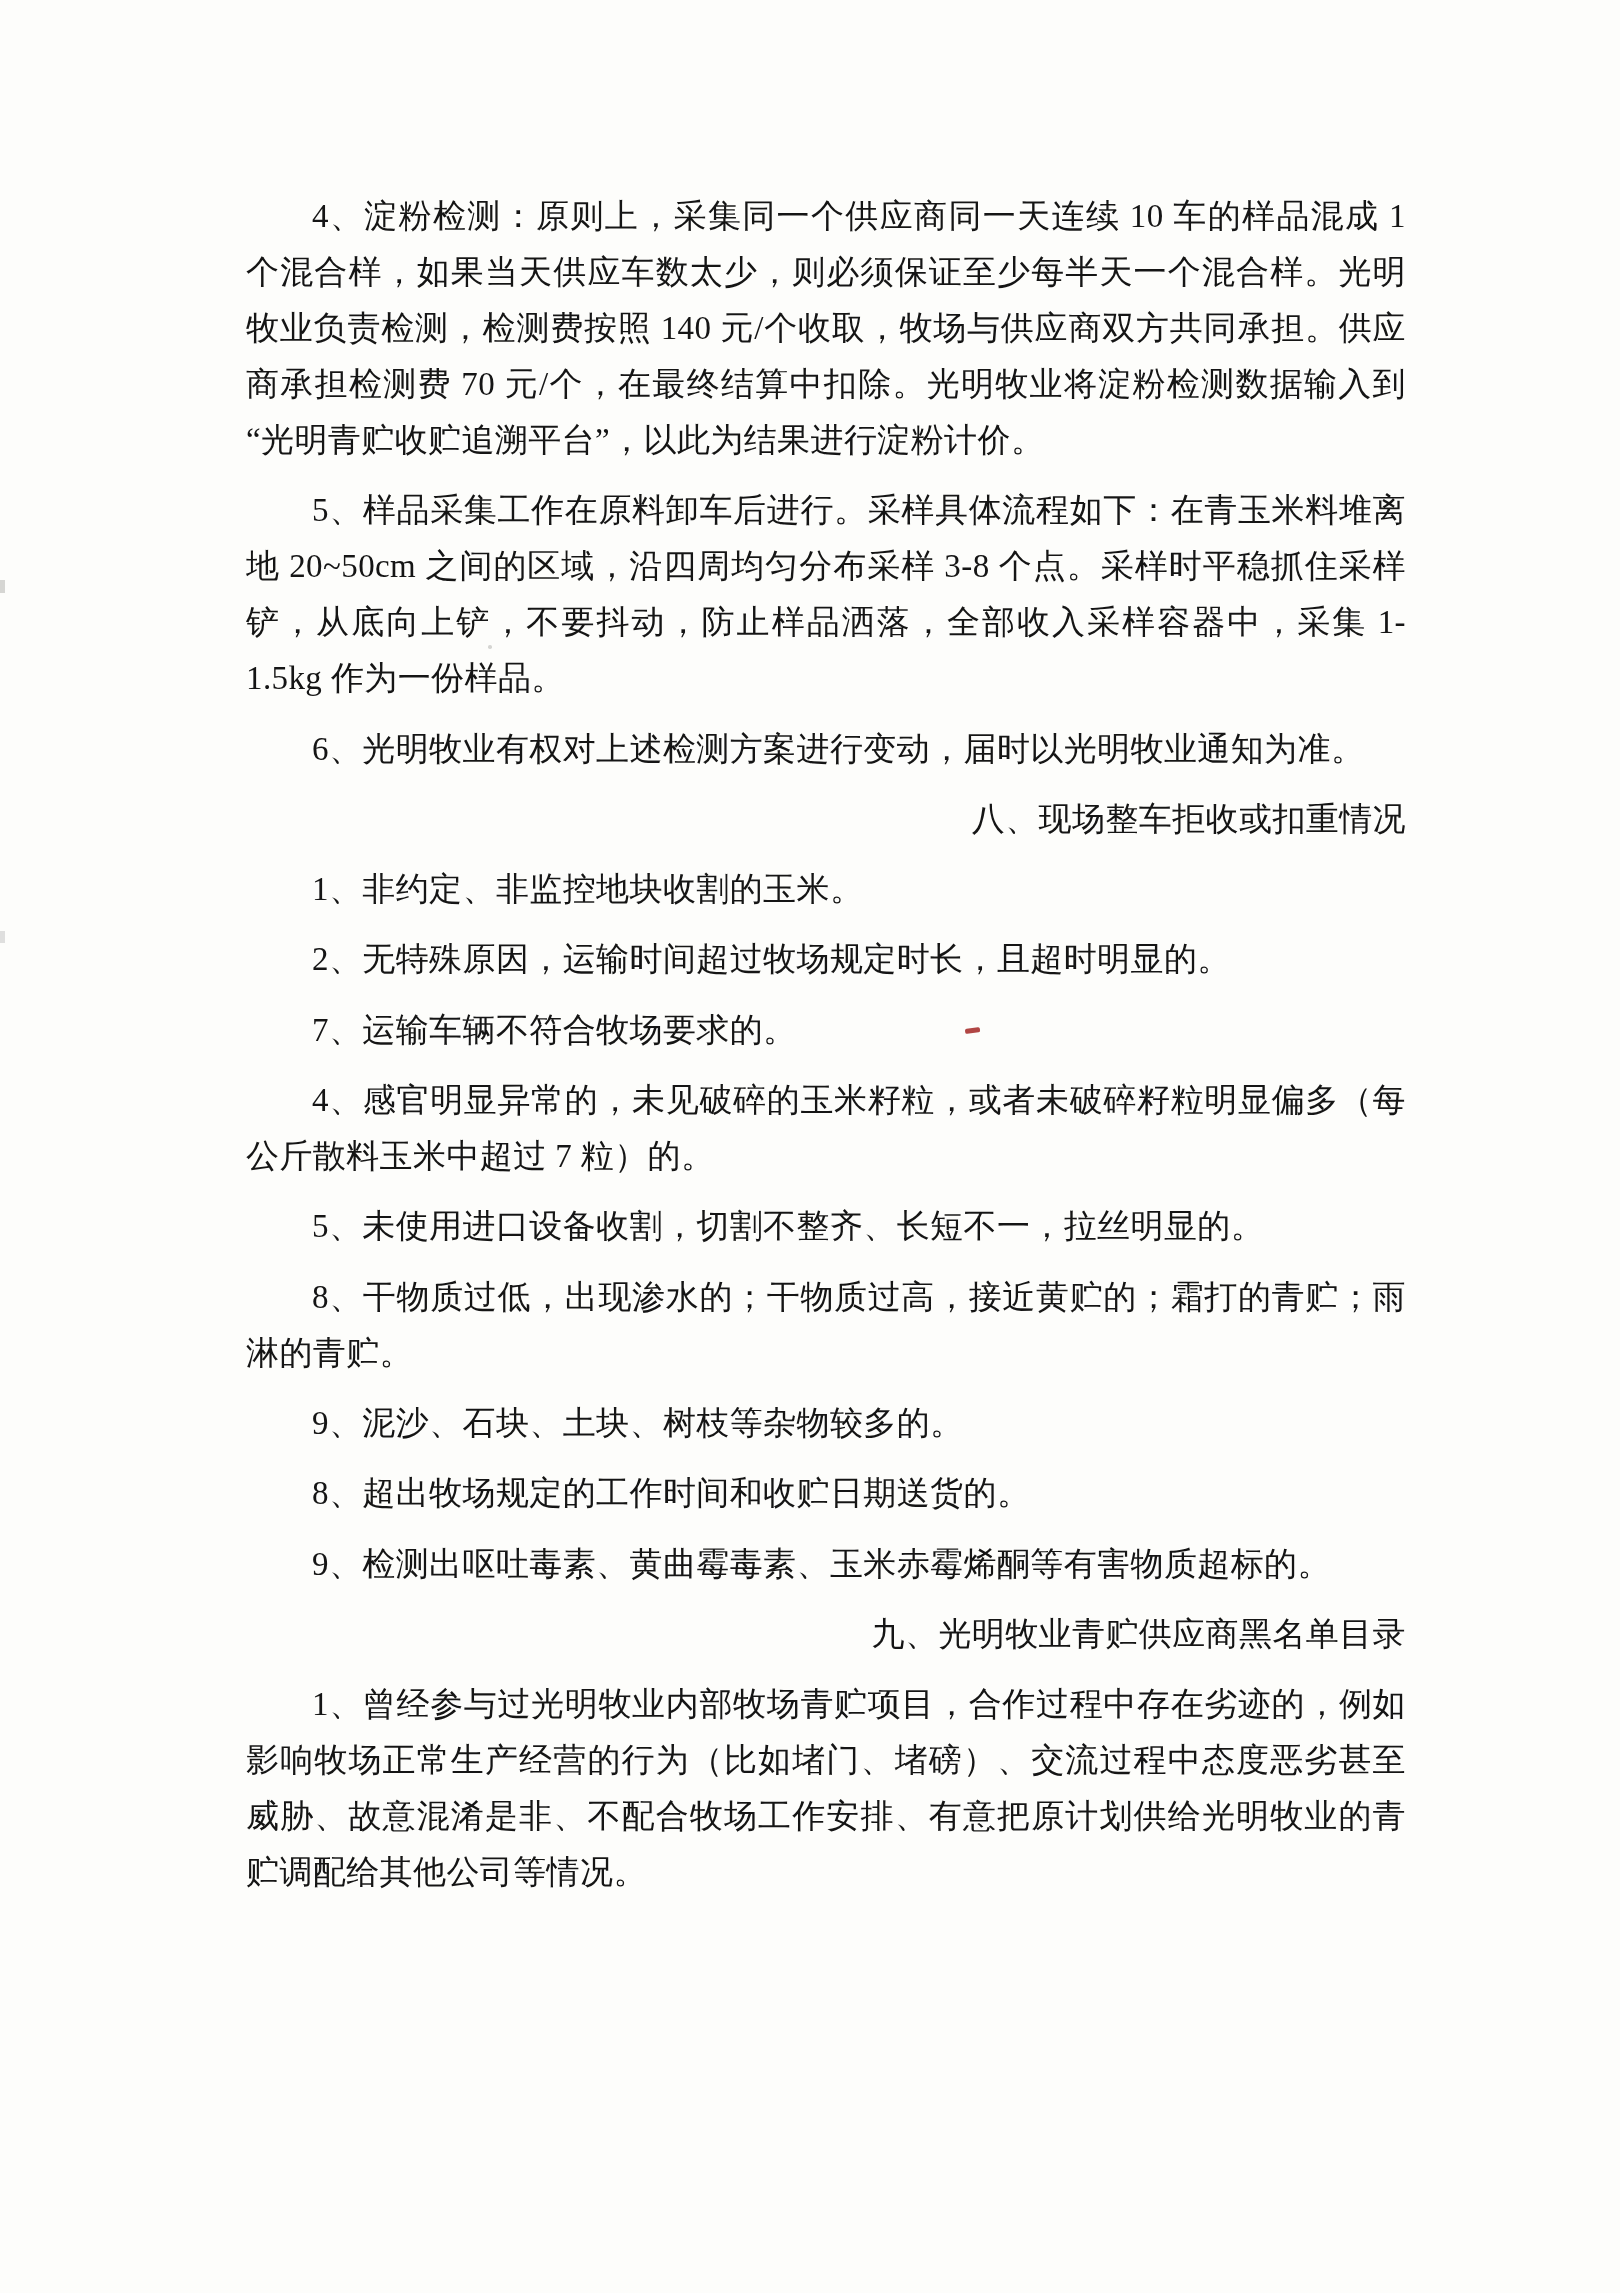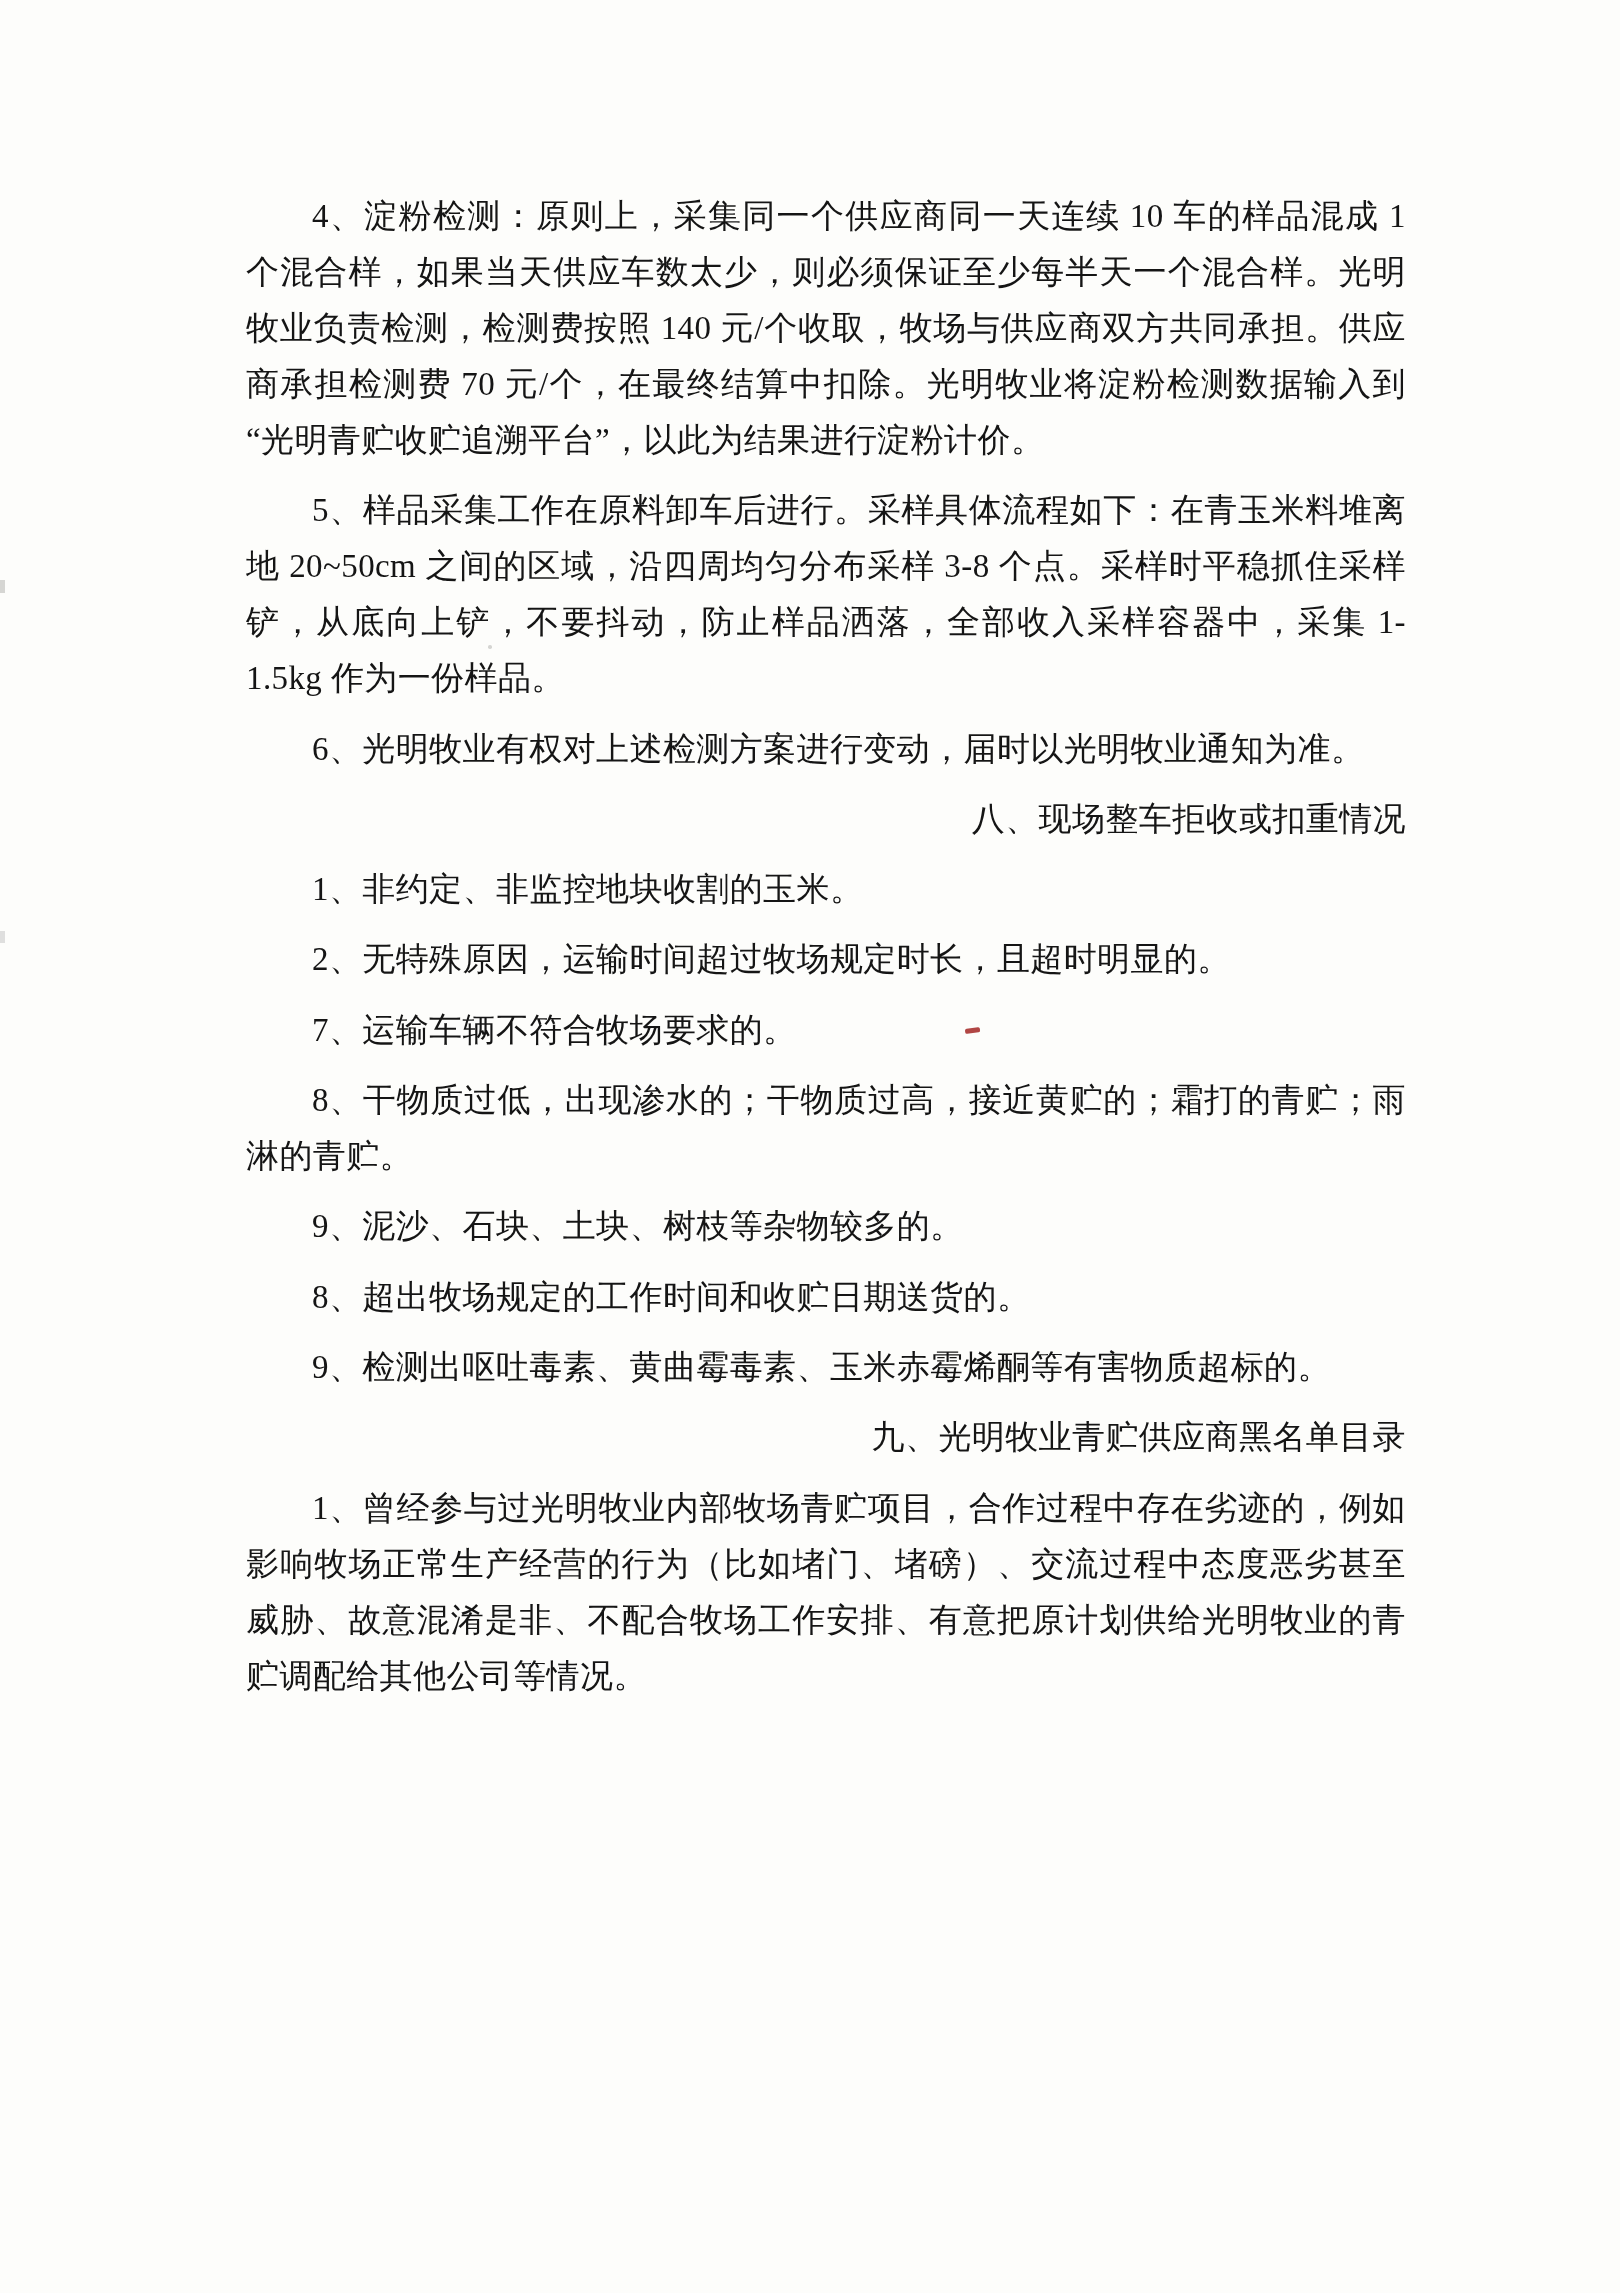--- a/index.html
+++ b/index.html
@@ -80,20 +80,22 @@
 
 <div class="page">
   <div class="content">
     <p class="indent">4、淀粉检测：原则上，采集同一个供应商同一天连续 10 车的样品混成 1 个混合样，如果当天供应车数太少，则必须保证至少每半天一个混合样。光明牧业负责检测，检测费按照 140 元/个收取，牧场与供应商双方共同承担。供应商承担检测费 70 元/个，在最终结算中扣除。光明牧业将淀粉检测数据输入到“光明青贮收贮追溯平台”，以此为结果进行淀粉计价。</p>
     <p class="indent">5、样品采集工作在原料卸车后进行。采样具体流程如下：在青玉米料堆离地 20~50cm 之间的区域，沿四周均匀分布采样 3-8 个点。采样时平稳抓住采样铲，从底向上铲，不要抖动，防止样品洒落，全部收入采样容器中，采集 1-1.5kg 作为一份样品。</p>
     <p class="indent">6、光明牧业有权对上述检测方案进行变动，届时以光明牧业通知为准。</p>
     <p class="heading">八、现场整车拒收或扣重情况</p>
     <p class="indent">1、非约定、非监控地块收割的玉米。</p>
     <p class="indent">2、无特殊原因，运输时间超过牧场规定时长，且超时明显的。</p>
     <p class="indent">7、运输车辆不符合牧场要求的。</p>
+    <p class="indent">4、感官明显异常的，未见破碎的玉米籽粒，或者未破碎籽粒明显偏多（每公斤散料玉米中超过 7 粒）的。</p>
+    <p class="indent">5、未使用进口设备收割，切割不整齐、长短不一，拉丝明显的。</p>
     <p class="indent">8、干物质过低，出现渗水的；干物质过高，接近黄贮的；霜打的青贮；雨淋的青贮。</p>
     <p class="indent">9、泥沙、石块、土块、树枝等杂物较多的。</p>
     <p class="indent">8、超出牧场规定的工作时间和收贮日期送货的。</p>
     <p class="indent">9、检测出呕吐毒素、黄曲霉毒素、玉米赤霉烯酮等有害物质超标的。</p>
     <p class="heading">九、光明牧业青贮供应商黑名单目录</p>
     <p class="indent">1、曾经参与过光明牧业内部牧场青贮项目，合作过程中存在劣迹的，例如影响牧场正常生产经营的行为（比如堵门、堵磅）、交流过程中态度恶劣甚至威胁、故意混淆是非、不配合牧场工作安排、有意把原计划供给光明牧业的青贮调配给其他公司等情况。</p>
   </div>
 
   <div class="red-mark"></div>
   <div class="edge-mark-1"></div>

